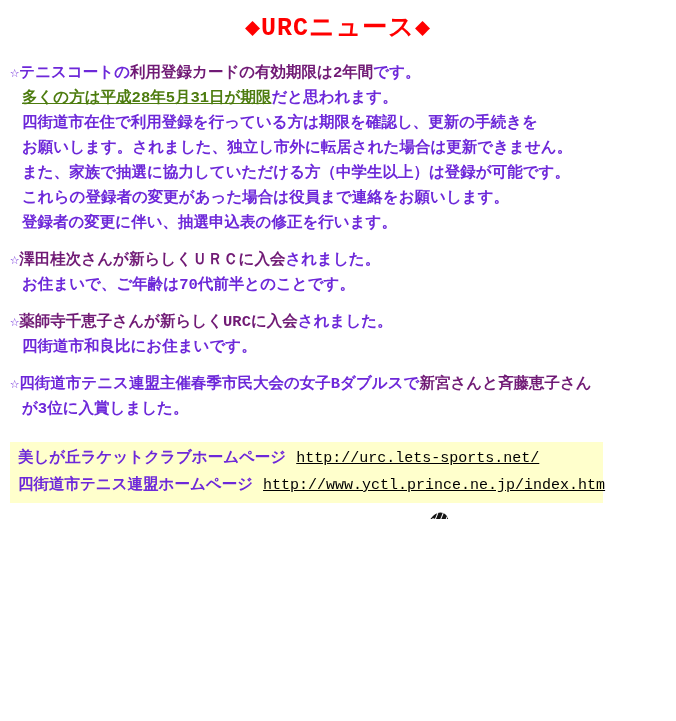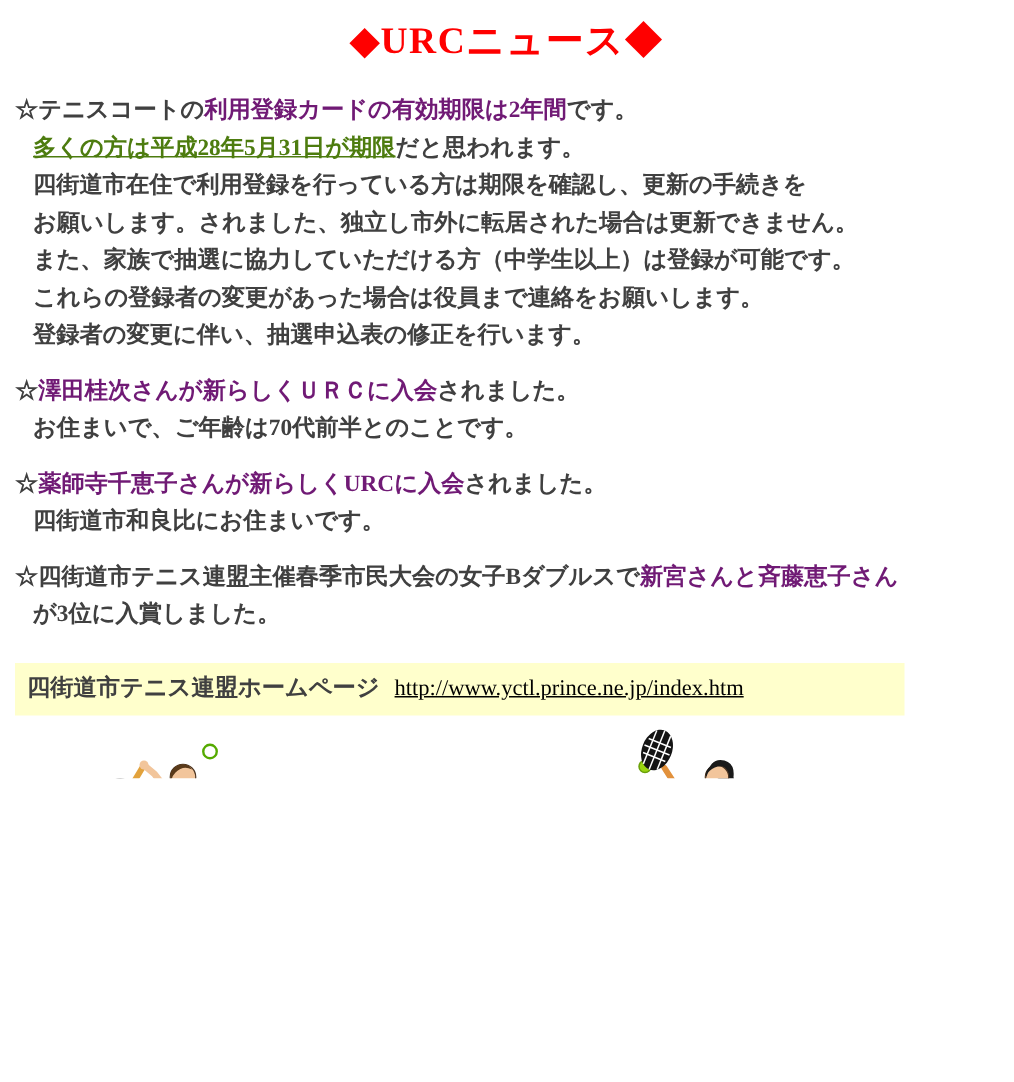--- a/index.html
+++ b/index.html
@@ -1,30 +1,30 @@
 <!DOCTYPE html>
 <html><head>
 <meta charset="utf-8">
 <style>
   html,body { margin:0; padding:0; background:#ffffff; }
   .page {
     position:relative; width:676px; height:519px; overflow:hidden;
     background:#ffffff; color:#000000;
-    font-family:Liberation Serif, serif;
+    font-family:Liberation Mono, monospace;
   }
   .title {
     margin:10px 0 0 0; text-align:center;
     font-size:25px; font-weight:bold; color:#ff0000; letter-spacing:1px;
   }
   .content { margin:18px 0 0 10px; font-size:15.5px; font-weight:bold; }
   .sec { margin:0; }
   .sec + .sec { margin-top:12px; }
   .line { margin:0; line-height:25px; white-space:nowrap; }
   .line.indent { padding-left:12px; }
-  .seg-black { color:#404040; }
+  .seg-black { color:#6d28d9; }
   .seg-red { color:#701a75; }
   .seg-red-u { color:#4d7c0f; text-decoration:underline; }
   .links-box {
     margin:20px 0 0 10px; width:585px; background:#ffffcc;
     padding:3px 0 4px 8px;
   }
   .links-box .line { line-height:27px; font-size:15.5px; font-weight:bold; }
   .url-link {
     font-weight:normal; color:#000000; text-decoration:underline;
     margin-left:10px; font-size:15px; cursor:pointer;
@@ -94,20 +94,23 @@
       <p class="line">
         <span class="seg-black">☆四街道市テニス連盟主催春季市民大会の女子Bダブルスで</span><span class="seg-red">新宮さんと斉藤恵子さん</span>
       </p>
       <p class="line indent">
         <span class="seg-black">が3位に入賞しました。</span>
       </p>
     </div>
   </div>
 
   <div class="links-box">
+    <p class="line">
+      <span class="seg-black">美しが丘ラケットクラブホームページ</span><a class="url-link">http://urc.lets-sports.net/</a>
+    </p>
     <p class="line">
       <span class="seg-black">四街道市テニス連盟ホームページ</span><a class="url-link">http://www.yctl.prince.ne.jp/index.htm</a>
     </p>
   </div>
 
   <div class="art">
 
     <svg id="left-player" width="120" height="150" viewBox="0 0 120 150">
 
       <ellipse cx="53" cy="117" rx="42" ry="25" fill="#4cdb15"></ellipse>

